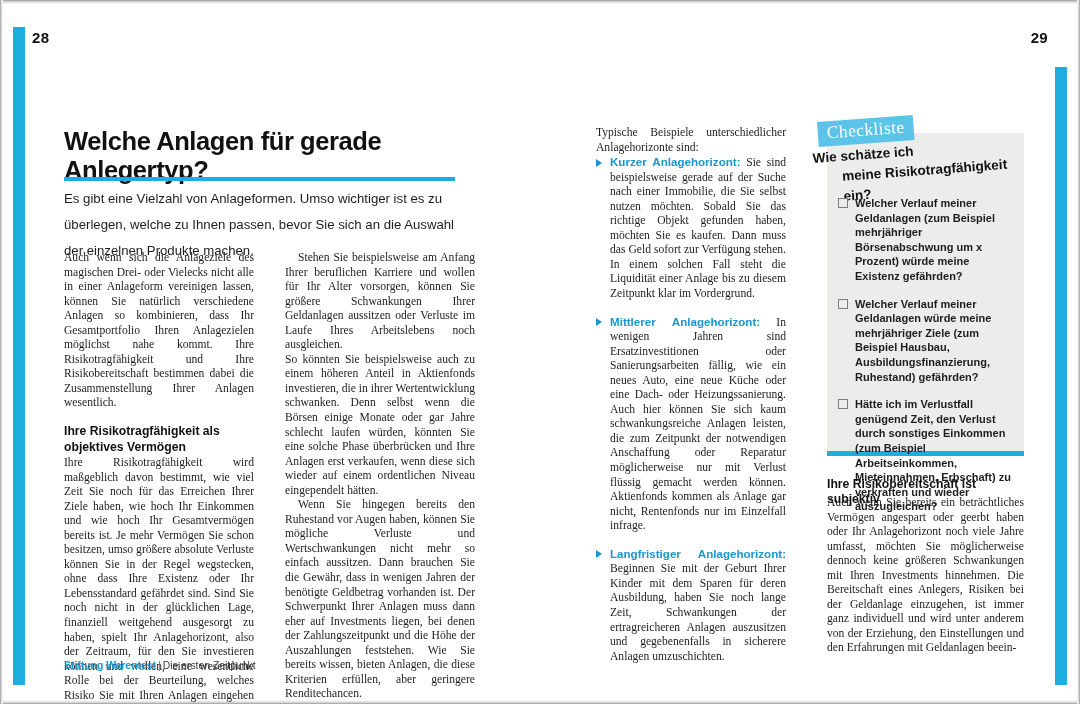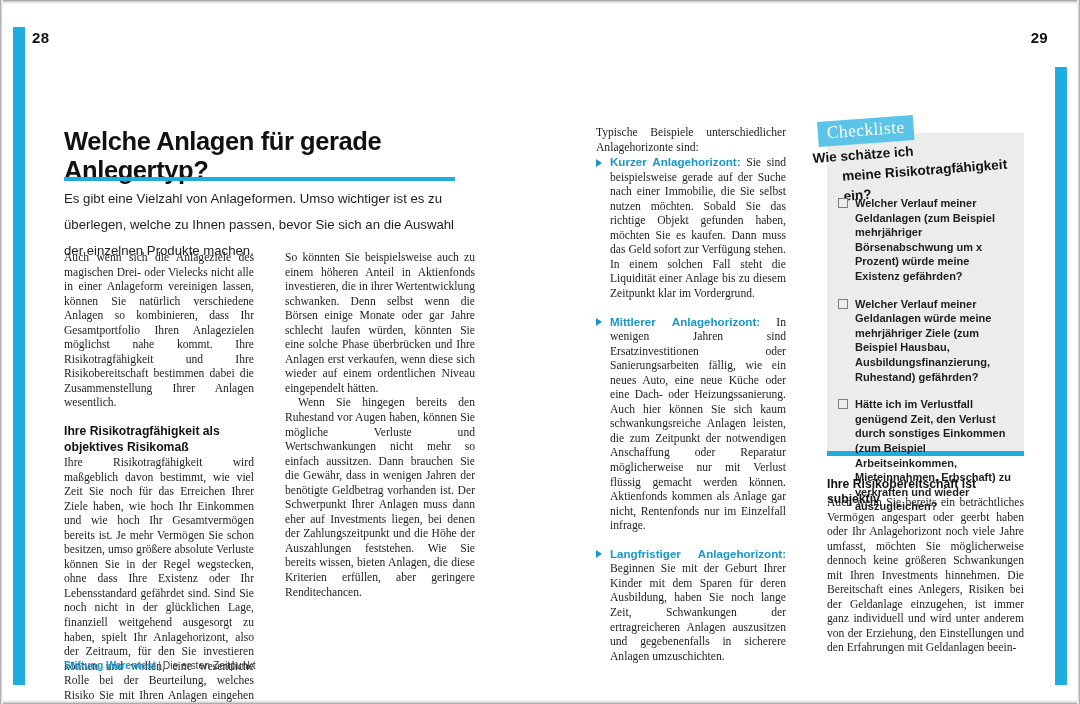--- a/index.html
+++ b/index.html
@@ -272,25 +272,26 @@
   <div class="page left">
 
     <div class="folio left">28</div>
 
     <h1 class="headline">Welche Anlagen für gerade Anlegertyp?</h1>
     <div class="headrule"></div>
     <div class="standfirst">Es gibt eine Vielzahl von Anlageformen. Umso wichtiger ist es zu überlegen, welche zu Ihnen passen, bevor Sie sich an die Auswahl der einzelnen Produkte machen.</div>
 
     <div class="col lp-col1">
       <p>Auch wenn sich die Anlageziele des magischen Drei- oder Vielecks nicht alle in einer Anlageform vereinigen lassen, können Sie natürlich verschiedene Anlagen so kombinieren, dass Ihr Gesamtportfolio Ihren Anlagezielen möglichst nahe kommt. Ihre Risikotragfähigkeit und Ihre Risikobereitschaft bestimmen dabei die Zusammenstellung Ihrer Anlagen wesentlich.</p>
-      <h3>Ihre Risikotragfähigkeit als objektives Risikomaß</h3>
+      <h3>Ihre Risikotragfähigkeit als objektives Vermögen</h3>
       <p>Ihre Risikotragfähigkeit wird maßgeblich davon bestimmt, wie viel Zeit Sie noch für das Erreichen Ihrer Ziele haben, wie hoch Ihr Einkommen und wie hoch Ihr Gesamtvermögen bereits ist. Je mehr Vermögen Sie schon besitzen, umso größere absolute Verluste können Sie in der Regel wegstecken, ohne dass Ihre Existenz oder Ihr Lebensstandard gefährdet sind. Sind Sie noch nicht in der glücklichen Lage, finanziell weitgehend ausgesorgt zu haben, spielt Ihr Anlagehorizont, also der Zeitraum, für den Sie investieren können und wollen, eine wesentliche Rolle bei der Beurteilung, welches Risiko Sie mit Ihren Anlagen eingehen können.</p>
     </div>
 
     <div class="col lp-col2">
+      <p class="indent">Stehen Sie beispielsweise am Anfang Ihrer beruflichen Karriere und wollen für Ihr Alter vorsorgen, können Sie größere Schwankungen Ihrer Geldanlagen aussitzen oder Verluste im Laufe Ihres Arbeitslebens noch ausgleichen.</p>
       <p>So könnten Sie beispielsweise auch zu einem höheren Anteil in Aktienfonds investieren, die in ihrer Wertentwicklung schwanken. Denn selbst wenn die Börsen einige Monate oder gar Jahre schlecht laufen würden, könnten Sie eine solche Phase überbrücken und Ihre Anlagen erst verkaufen, wenn diese sich wieder auf einem ordentlichen Niveau eingependelt hätten.</p>
       <p class="indent">Wenn Sie hingegen bereits den Ruhestand vor Augen haben, können Sie mögliche Verluste und Wertschwankungen nicht mehr so einfach aussitzen. Dann brauchen Sie die Gewähr, dass in wenigen Jahren der benötigte Geldbetrag vorhanden ist. Der Schwerpunkt Ihrer Anlagen muss dann eher auf Investments liegen, bei denen der Zahlungszeitpunkt und die Höhe der Auszahlungen feststehen. Wie Sie bereits wissen, bieten Anlagen, die diese Kriterien erfüllen, aber geringere Renditechancen.</p>
     </div>
 
     <div class="footer">
       <span class="brand">Stiftung Warentest</span><span class="sep">|</span><span>Die ersten Zeitpunkt</span>
     </div>
   </div>
 
   <div class="page right">

